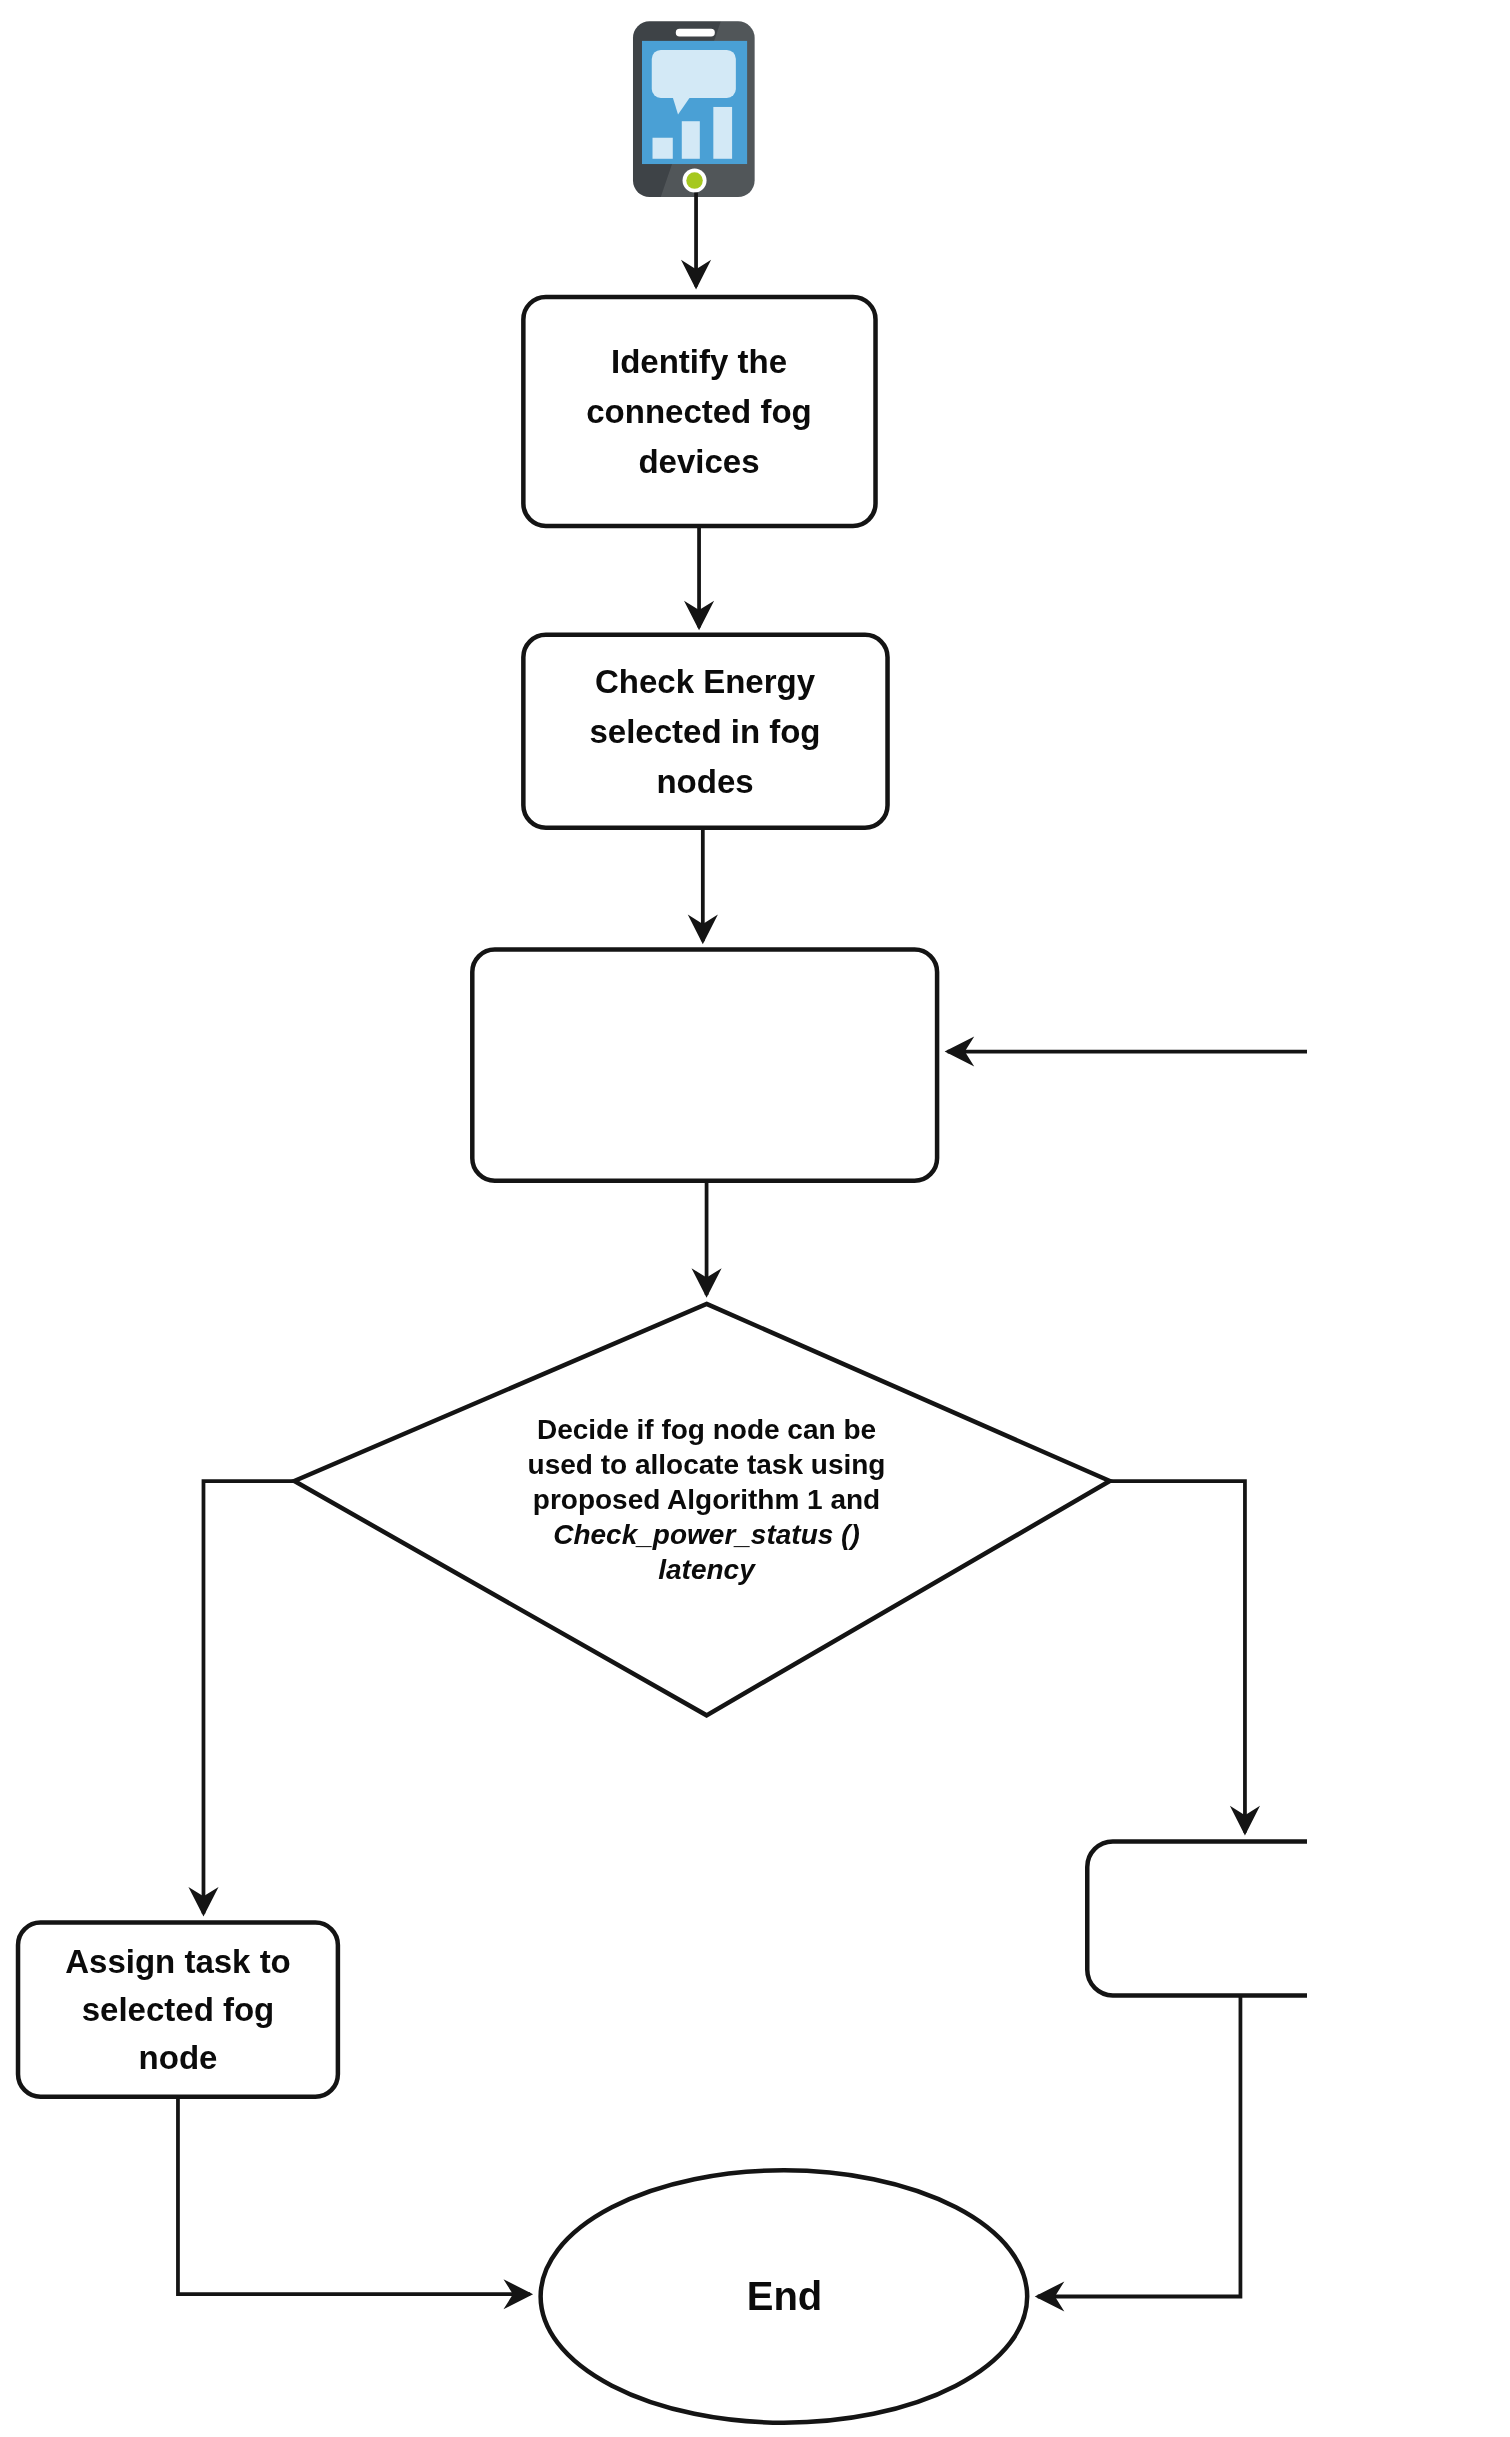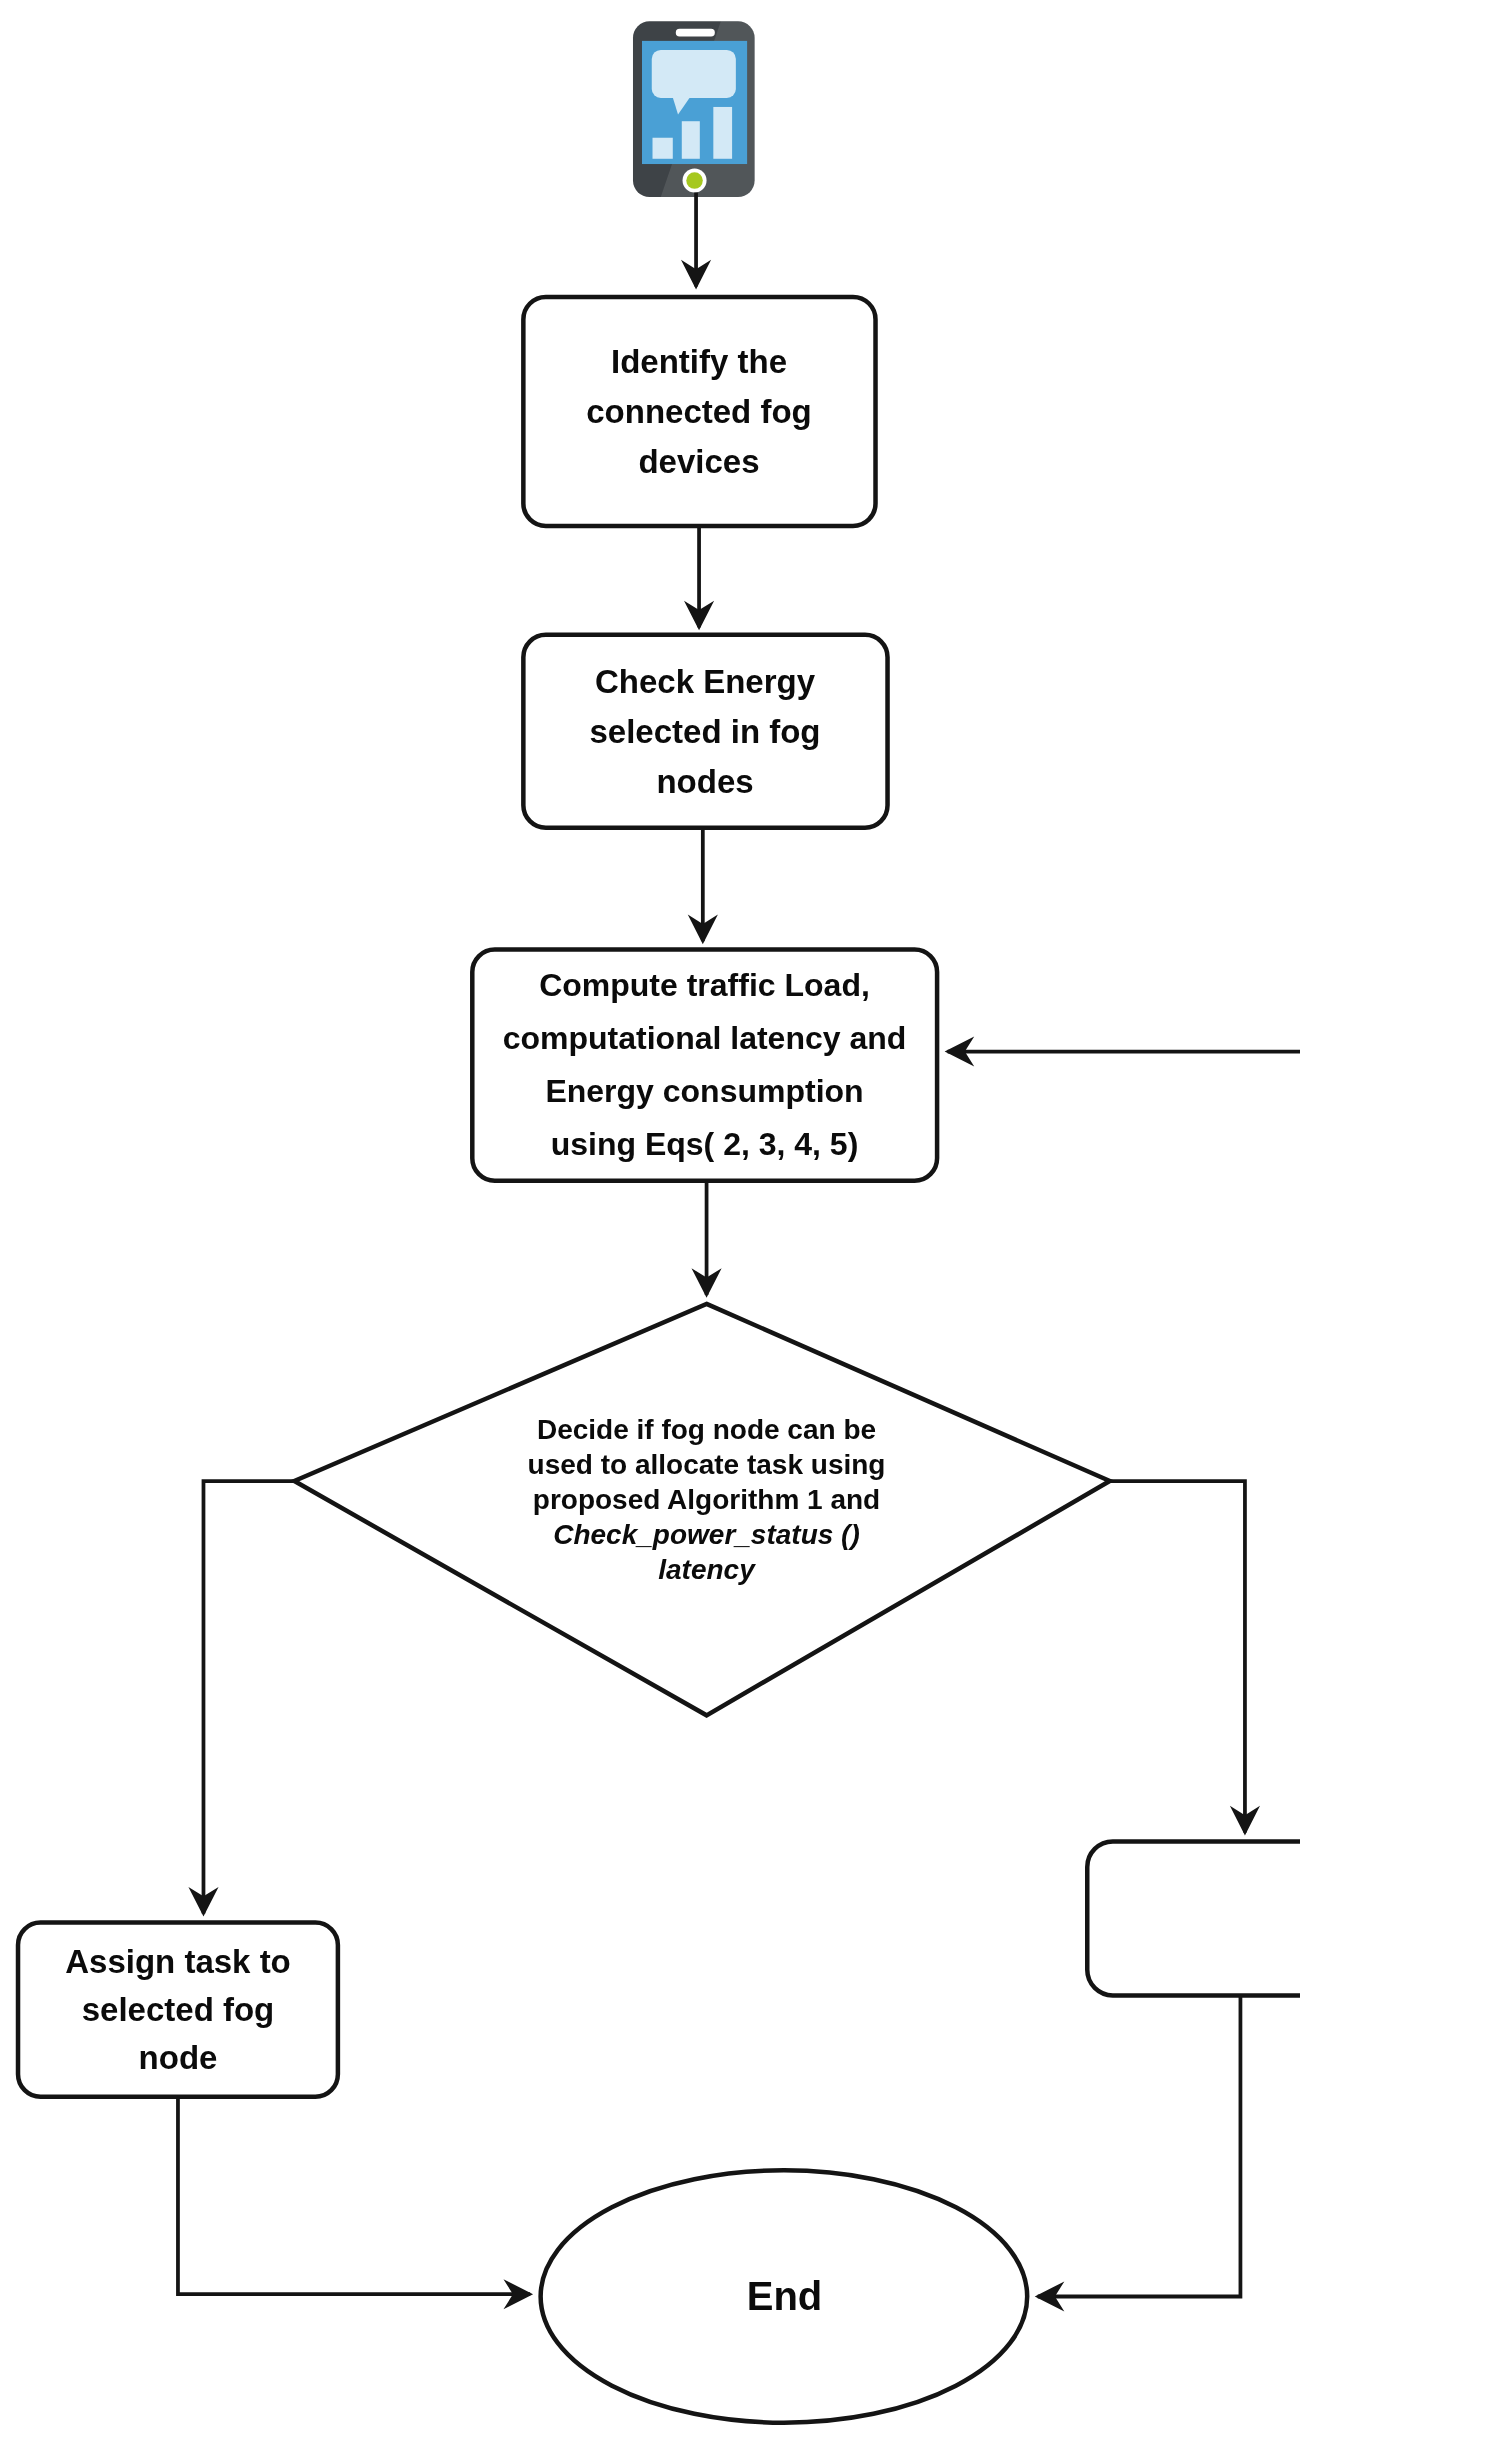--- a/index.html
+++ b/index.html
@@ -8,20 +8,21 @@
     background: var(--c-background, #ffffff);
   }
   #canvas {
     position: relative;
     width: 1300px;
     height: 2438px;
     background: var(--c-background, #ffffff);
     font-family: "Liberation Sans", "DejaVu Sans", sans-serif;
     color: var(--c-text, #0b0b0b);
     overflow: hidden;
+    padding-left: 7px;
   }
   svg.layer {
     position: absolute;
     left: 0; top: 0;
     width: 1510px;
     height: 2438px;
   }
   .node {
     fill: #ffffff;
     stroke: var(--c-stroke, #141414);
@@ -101,24 +102,20 @@
   </svg>
 
   <div class="label proc" style="left:523px; top:297px; width:352px; height:229px;">Identify the
 connected fog
 devices</div>
 
   <div class="label proc" style="left:523px; top:635px; width:364px; height:193px;">Check Energy
 selected in fog
 nodes</div>
 
-  <div class="label proc3" style="left:472px; top:949px; width:465px; height:231px;">Compute traffic Load,
-computational latency and
-Energy consumption
-using Eqs( 2, 3, 4, 5)</div>
 
   <div class="label dec" style="left:331px; top:1304px; width:751px; height:391px;">
     <div>Decide if fog node can be
 used to allocate task using
 proposed Algorithm 1  and</div>
     <div class="italic">Check_power_status ()
 latency</div>
   </div>
 
   <div class="label proc" style="left:18px; top:1923px; width:320px; height:174px; line-height:48px;">Assign task to

